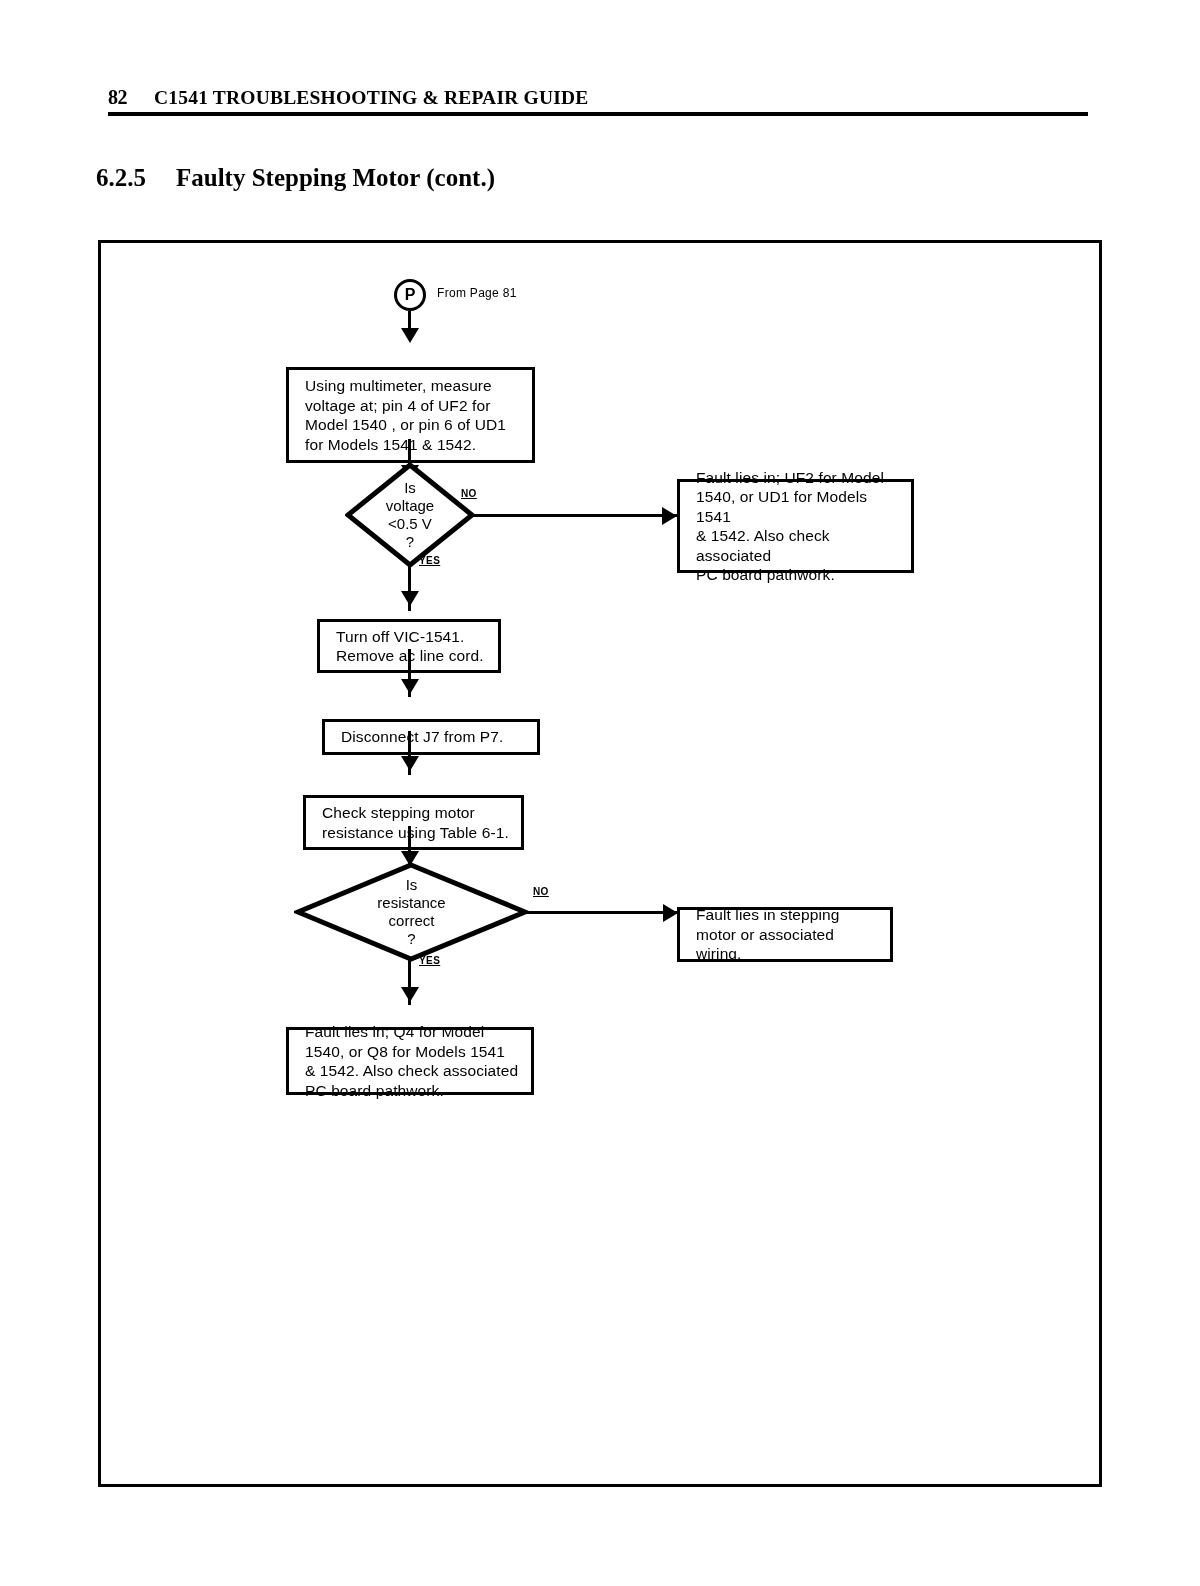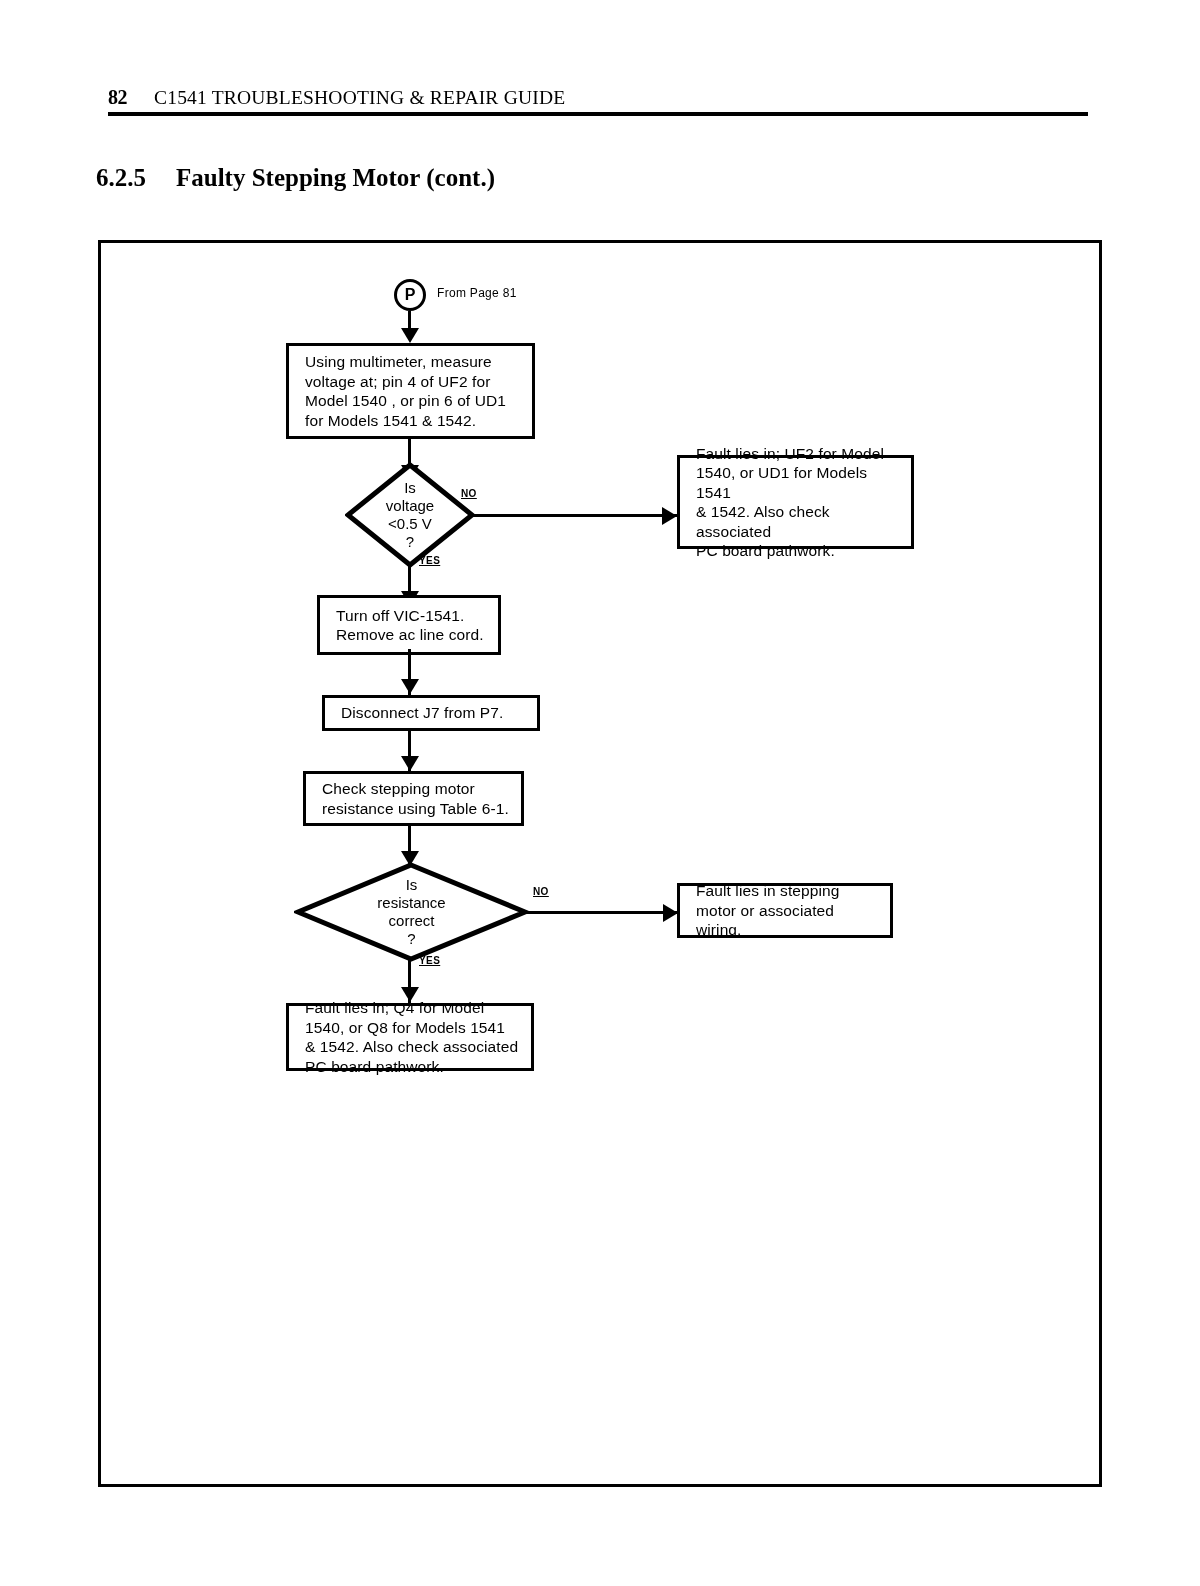--- a/index.html
+++ b/index.html
@@ -34,20 +34,21 @@
     letter-spacing: -0.5px;
   }
   #header-title {
     position: absolute;
     left: 46px;
     top: 1px;
     font-family: "Liberation Serif", serif;
     font-size: 19.5px;
     letter-spacing: 0.2px;
     white-space: nowrap;
+    font-weight: bold;
   }
   #header-rule {
     position: absolute;
     left: 108px;
     top: 112px;
     width: 980px;
     height: 4px;
     background: #000;
   }
 
@@ -84,20 +85,21 @@
     box-sizing: border-box;
   }
 
   
   .box {
     border: 3px solid #000;
     background: #fff;
     display: flex;
     align-items: center;
     box-sizing: border-box;
+    margin-top: 24px;
   }
   .box .txt {
     font-size: 15.5px;
     line-height: 19.5px;
     padding-left: 16px;
     padding-right: 8px;
     white-space: pre-line;
     letter-spacing: 0.1px;
   }
 
@@ -235,21 +237,21 @@
     <span class="txt">Fault lies in; UF2 for Model
 1540, or UD1 for Models 1541
 &amp; 1542.  Also check associated
 PC board pathwork.</span>
   </div>
 
   <div class="vline" style="left:307px; top:320px; height:48px;"></div>
   <div class="arrow-down" style="left:300px; top:348px;"></div>
   <div class="branch-label" style="left:318px; top:312px;">YES</div>
 
-  <div class="node box" style="left:216px; top:352px; width:184px; height:60px;">
+  <div class="node box" style="left:216px; top:352px; width:184px; height:54px;">
     <span class="txt">Turn off VIC-1541.
 Remove ac line cord.</span>
   </div>
 
   <div class="vline" style="left:307px; top:406px; height:48px;"></div>
   <div class="arrow-down" style="left:300px; top:436px;"></div>
 
   <div class="node box" style="left:221px; top:452px; width:218px; height:36px;">
     <span class="txt">Disconnect J7 from P7.</span>
   </div>

